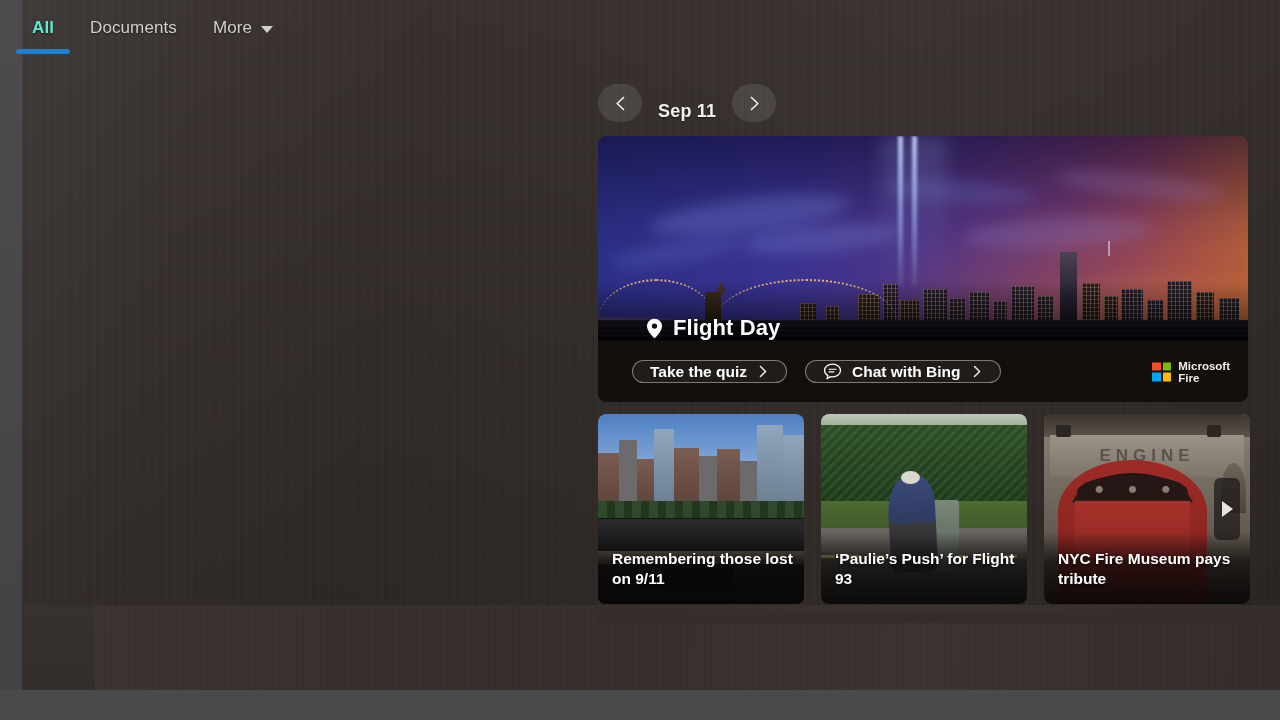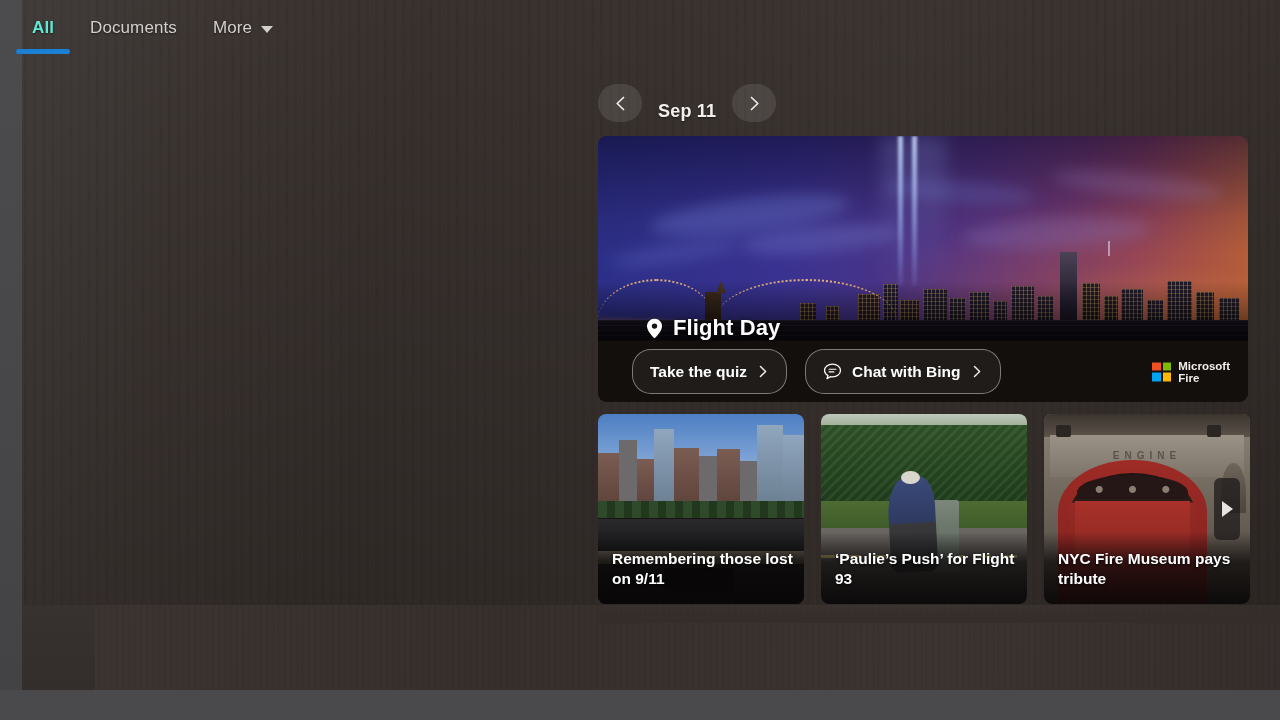--- a/index.html
+++ b/index.html
@@ -351,21 +351,21 @@
     left: 0; bottom: 0;
     width: 100%;
     height: 61px;
     background: #120f0d;
     display: flex;
     align-items: center;
     padding-left: 34px;
     gap: 18px;
   }
   .pill {
-    height: 45px;
+    height: 23px;
     border: 1px solid rgba(255,255,255,0.42);
     border-radius: 19px;
     background: rgba(255,255,255,0.055);
     display: flex;
     align-items: center;
     gap: 10px;
     padding: 0 17px;
     color: #ffffff;
     font-size: 15.5px;
     font-weight: bold;
@@ -478,21 +478,21 @@
   .t2-cart  { position:absolute; left:54%; top:45%; width:13%; height:38%;
               background: linear-gradient(180deg,#7f8a80 0%,#545d55 100%);
               border-radius:3px; opacity:.92; }
 
   
   .t3-wall  { position:absolute; inset:0; background: linear-gradient(180deg,#8e8478 0%,#6f665c 45%,#4a433c 100%); }
   .t3-top   { position:absolute; left:0; top:0; width:100%; height:12%;
               background: linear-gradient(180deg,#3b342e 0%,#5c534a 100%); }
   .t3-frieze{ position:absolute; left:3%; top:11%; width:94%; height:22%;
               background: linear-gradient(180deg,#9a9287 0%,#7d756a 100%);
-              color:#5a5349; font-size:10px; font-weight:bold;
+              color:#5a5349; font-size:17px; font-weight:bold;
               display:flex; align-items:center; justify-content:center; letter-spacing:5px; }
   .t3-arch  { position:absolute; left:7%; top:24%; width:72%; height:76%;
               background: linear-gradient(180deg,#9e2b26 0%,#7e201d 100%);
               border-radius: 50% 50% 0 0 / 36% 36% 0 0; }
   .t3-archin{ position:absolute; left:12.5%; top:31%; width:61%; height:69%;
               background: linear-gradient(180deg,#1d1412 0%,#2b1c19 22%,#962a24 23%,#7a1f1c 100%);
               border-radius: 50% 50% 0 0 / 30% 30% 0 0; }
   .t3-grill { position:absolute; left:16%; top:32%; width:54%; height:13%;
               background: radial-gradient(circle at 20% 60%, rgba(220,210,190,0.55) 0 3px, rgba(0,0,0,0) 4px),
                           radial-gradient(circle at 50% 60%, rgba(220,210,190,0.55) 0 3px, rgba(0,0,0,0) 4px),

